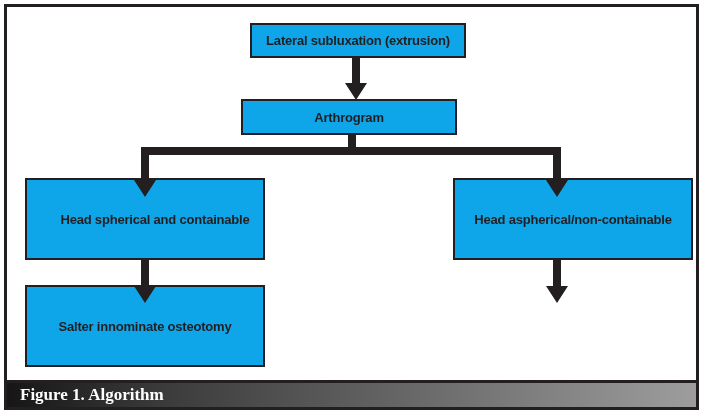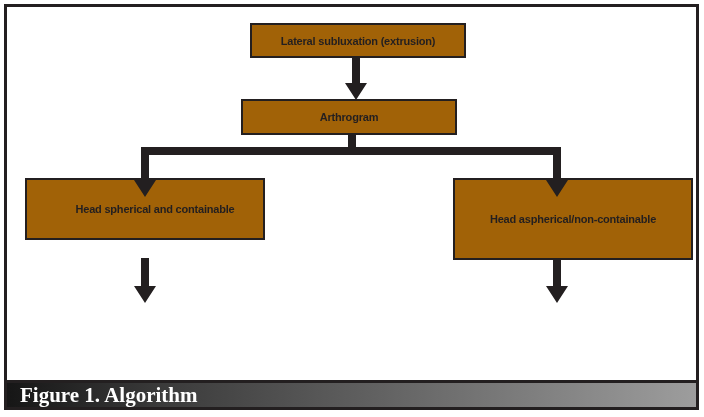--- a/index.html
+++ b/index.html
@@ -14,36 +14,36 @@
   .frame {
     position: absolute;
     left: 4px; top: 4px;
     width: 689px; height: 400px;
     border: 3px solid #231f20;
     background: #ffffff;
     box-sizing: content-box;
   }
   .node {
     position: absolute;
-    background: #a16207;
+    background: #0ea5e9;
     border: 2px solid #231f20;
     box-sizing: border-box;
     display: flex;
     align-items: center;
     justify-content: center;
     text-align: center;
     color: #231f20;
     font-weight: bold;
-    font-size: 11px;
+    font-size: 13px;
     letter-spacing: -0.2px;
     z-index: 1;
   }
   #node-lateral     { left: 250px; top: 23px;  width: 216px; height: 35px; }
   #node-arthrogram  { left: 241px; top: 99px;  width: 216px; height: 36px; }
-  #node-spherical   { left: 25px;  top: 178px; width: 240px; height: 62px; padding-left: 20px; }
+  #node-spherical   { left: 25px;  top: 178px; width: 240px; height: 82px; padding-left: 20px; }
   #node-aspherical  { left: 437px; top: 178px; width: 240px; height: 82px; margin-left: 16px; }
   #node-salter      { left: 25px;  top: 285px; width: 240px; height: 82px; }
   #node-chiari      { left: 437px; top: 285px; width: 240px; height: 82px; }
   #connectors {
     position: absolute;
     left: 0; top: 0;
     width: 704px; height: 417px;
     z-index: 2;
     pointer-events: none;
   }
@@ -53,21 +53,21 @@
     height: 24px;
     border-top: 3px solid #231f20;
     background: linear-gradient(90deg, #161616 0%, #3a3a3a 22%, #636363 55%, #9d9d9d 100%);
     display: flex;
     align-items: center;
     z-index: 3;
   }
   .caption-text {
     font-family: "Liberation Serif", serif;
     font-weight: bold;
-    font-size: 21px;
+    font-size: 17px;
     color: #ffffff;
     padding-left: 13px;
     line-height: 24px;
     white-space: nowrap;
   }
 </style>
 </head>
 <body>
 
 <div id="stage">
@@ -82,20 +82,23 @@
   </div>
   <div class="node" id="node-arthrogram">
     <span>Arthrogram</span>
   </div>
   <div class="node" id="node-spherical">
     <span>Head spherical and containable</span>
   </div>
   <div class="node" id="node-aspherical">
     <span>Head aspherical/non-containable</span>
   </div>
+  <div class="node" id="node-salter">
+    <span>Salter innominate osteotomy</span>
+  </div>
 
   <svg id="connectors" viewBox="0 0 704 417" xmlns="http://www.w3.org/2000/svg">
     <g fill="#231f20" stroke="none">
 
       <path d="M352,57 L360,57 L360,83 L367,83 L356,100 L345,83 L352,83 Z"></path>
 
       <rect x="348" y="133" width="8" height="17"></rect>
 
       <rect x="141" y="147" width="420" height="8"></rect>
 

